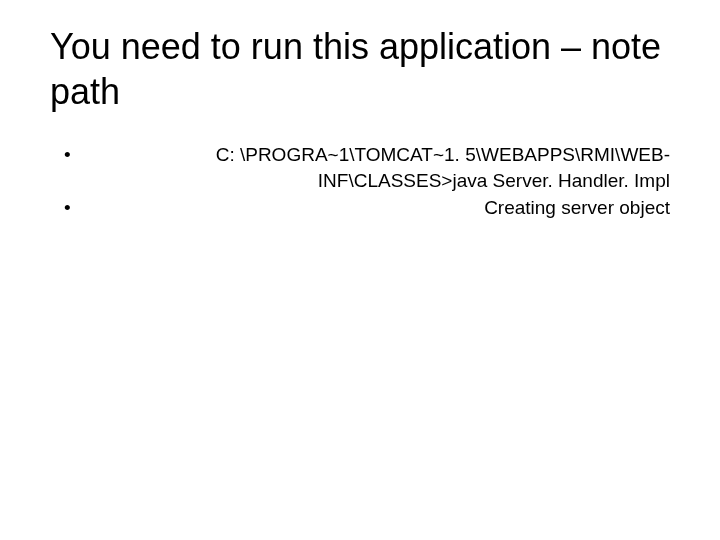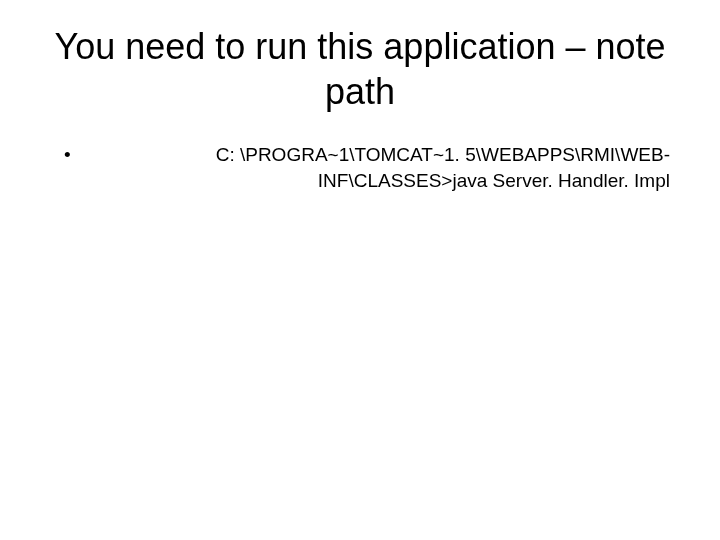--- a/index.html
+++ b/index.html
@@ -16,21 +16,21 @@
       overflow: hidden;
     }
     .slide {
       width: 100%;
       height: 100%;
       padding: 20px 50px;
     }
     .title {
       font-size: 36px;
       font-weight: 400;
-      text-align: center;
+      text-align: left;
       line-height: 1.25;
       margin-top: 4px;
       margin-bottom: 28px;
     }
     .content {
       padding-left: 10px;
     }
     .bullet-list {
       list-style: none;
       text-align: right;
@@ -51,15 +51,16 @@
     }
   </style>
 </head>
 <body>
 
 <div class="slide">
   <h1 class="title">You need to run this application – note path</h1>
   <div class="content">
     <ul class="bullet-list">
       <li class="bullet-item">C: \PROGRA~1\TOMCAT~1. 5\WEBAPPS\RMI\WEB-INF\CLASSES&gt;java Server. Handler. Impl</li>
+      <li class="bullet-item">Creating server object</li>
     </ul>
   </div>
 </div>
 
 </body></html>

